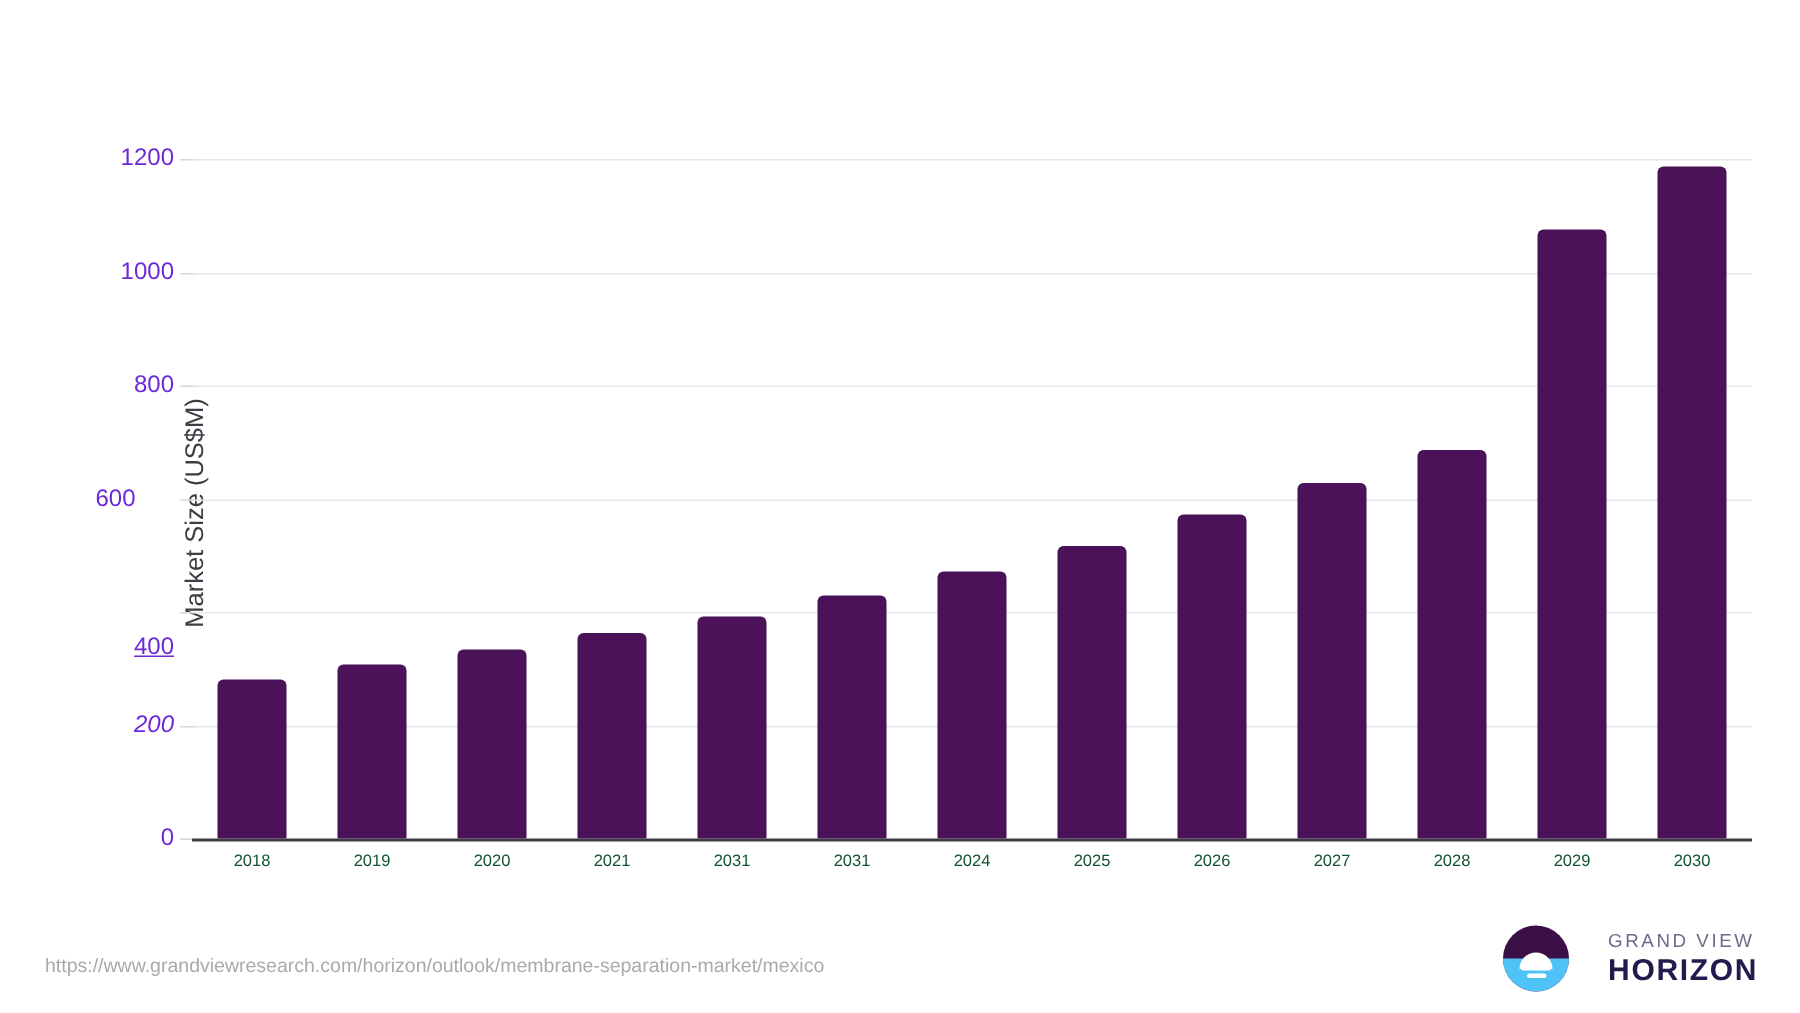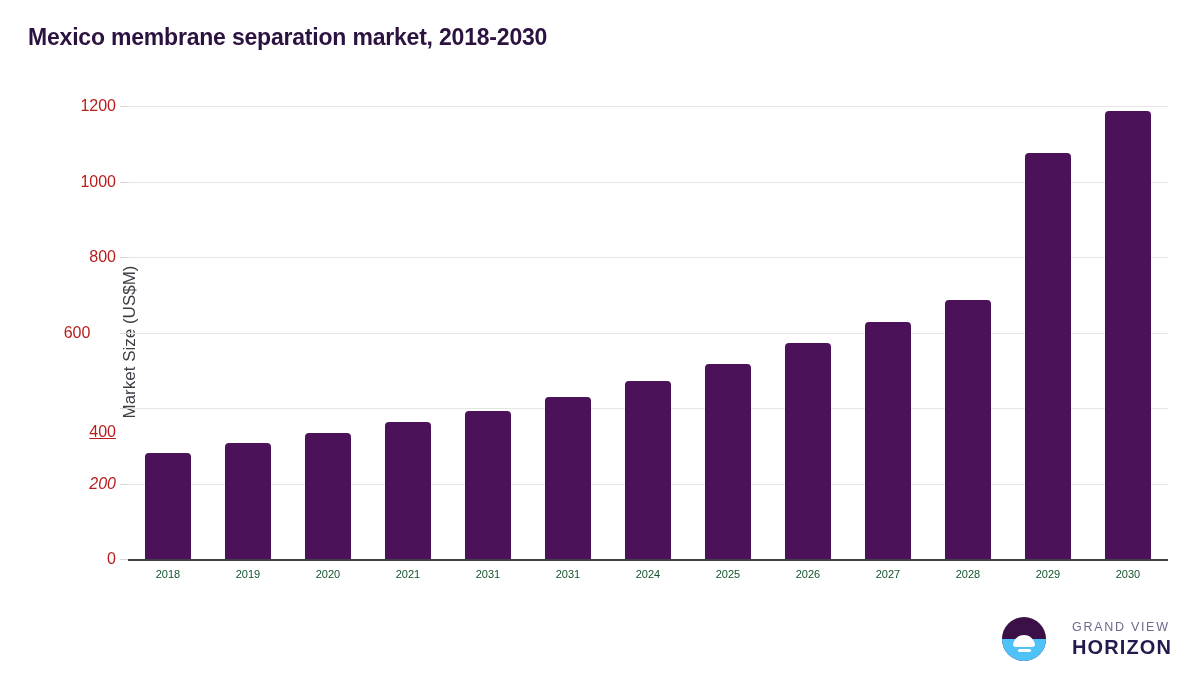--- a/index.html
+++ b/index.html
@@ -48,21 +48,21 @@
     width: 1040px;
     height: 2px;
     background: #3f3f46;
   }
   .ytick-wrap {
     position: absolute;
     left: 38px;
     width: 78px;
     text-align: right;
     font-size: 16px;
-    color: #b91c1c;
+    color: #6d28d9;
     transform: translateY(-50%);
   }
   .ytick-dash {
     position: absolute;
     left: 120px;
     width: 9px;
     height: 1px;
     background: #d8d8d8;
   }
 
@@ -157,21 +157,20 @@
     letter-spacing: 1.1px;
     color: #241a4d;
     font-weight: bold;
   }
 </style>
 </head>
 <body>
 
 <div id="root">
 
-  <div class="chart-title">Mexico membrane separation market, 2018-2030</div>
 
   <div class="plot-wrap">
 
     <div class="yaxis-title">Market Size (US$M)</div>
 
     <div id="grid-layer">
         <div class="gridline" style="left: 128px; width: 1040px; top: 483.5px;"></div>
         <div class="gridline" style="left: 128px; width: 1040px; top: 408px;"></div>
         <div class="gridline" style="left: 128px; width: 1040px; top: 332.5px;"></div>
         <div class="gridline" style="left: 128px; width: 1040px; top: 257px;"></div>
@@ -223,20 +222,21 @@
         <div class="xtick" style="left: 688px;">2025</div>
         <div class="xtick" style="left: 768px;">2026</div>
         <div class="xtick" style="left: 848px;">2027</div>
         <div class="xtick" style="left: 928px;">2028</div>
         <div class="xtick" style="left: 1008px;">2029</div>
         <div class="xtick" style="left: 1088px;">2030</div>
       </div>
 
   </div>
 
+  <div class="source-url">https://www.grandviewresearch.com/horizon/outlook/membrane-separation-market/mexico</div>
 
   <div class="logo">
     <div class="logo-mark">
       <div class="bottom-half"></div>
       <div class="dome"></div>
       <div class="ray ray1"></div>
       <div class="ray ray2"></div>
     </div>
     <div class="logo-text">
       <div class="logo-top">GRAND VIEW</div>

